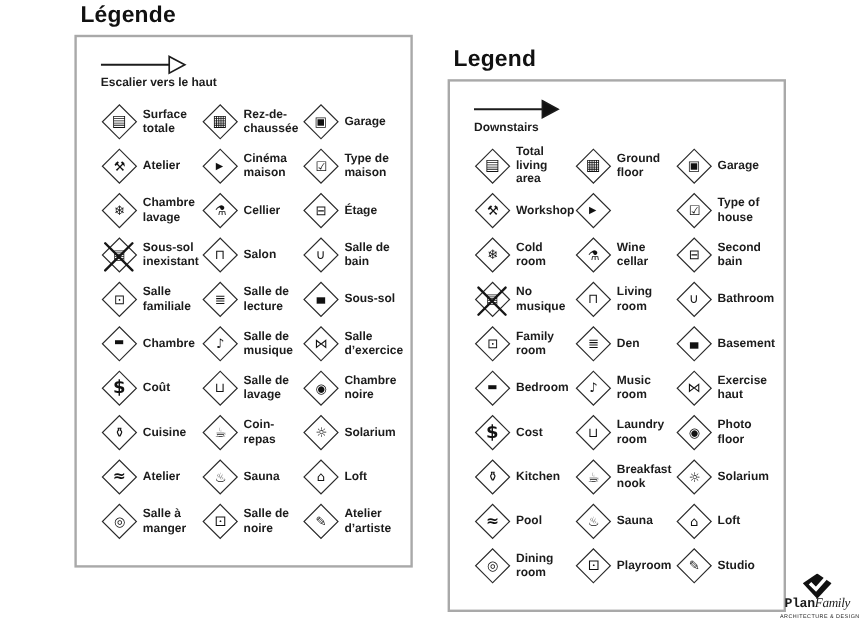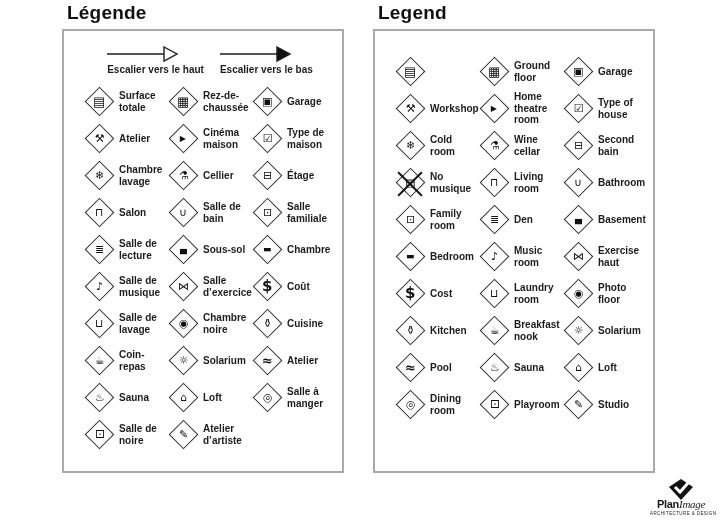--- a/index.html
+++ b/index.html
@@ -2,30 +2,30 @@
 <html><head>
 <meta charset="utf-8">
 <style>
   html,body { margin:0; padding:0; background:#fff; }
   .canvas {
     position:relative; width:720px; height:523px; background:#ffffff;
     font-family:"Liberation Sans", sans-serif; color:#1a1a1a; overflow:hidden;
   }
   .panel-sec { position:absolute; top:2px; width:282px; }
   .sec-fr { left:62px; }
-  .sec-en { left:373px; }
+  .sec-en { left:373px;margin-top:37px; }
   .panel-title {
     font-size:19px; font-weight:bold; margin:0 0 5px 5px; letter-spacing:0.2px; color:#111;
   }
   .panel {
     box-sizing:border-box; width:282px; height:444px;
     border:2px solid #a9a9a9; background:#fff; padding:14px 6px 0 20px;
   }
   
-  .arrows { display:flex; gap:16px; margin-bottom:8px;justify-content:center; }
+  .arrows { display:flex; gap:28px; margin-bottom:8px; }
   .arrow-group { display:flex; flex-direction:column; gap:1px; }
   .arrow-group svg { display:block; }
   .arrow-label { font-size:10px; font-weight:bold; color:#1c1c1c; white-space:nowrap; }
   
   .grid { display:grid; grid-template-columns:repeat(3, 1fr); }
   .cell { display:flex; align-items:center; gap:5px; height:37px; }
   .dia-wrap { position:relative; flex:none; width:30px; height:30px; display:grid; place-items:center; }
   .dia {
     width:19px; height:19px; border:1.5px solid #2b2b2b; background:#fff;
     transform:rotate(45deg); display:grid; place-items:center;
@@ -45,47 +45,40 @@
   [data-name="home-theatre-icon"] .glyph { font-size:8px; }
   [data-name="basement-icon"] .glyph,
   [data-name="bedroom-icon"] .glyph { font-size:9px; }
   [data-name="total-living-area-icon"] .glyph,
   [data-name="ground-floor-icon"] .glyph { font-size:13px; }
   [data-name="pool-icon"] .glyph { font-size:13px; font-weight:bold; }
   
   .logo { position:absolute; right:8px; bottom:7px; width:62px; text-align:center; }
   .logo-mark { display:block; margin:0 auto -2px auto; }
   .logo-text { font-size:11px; line-height:1; white-space:nowrap; }
-  .logo-plan { font-weight:bold; letter-spacing:-0.3px; }
+  .logo-plan { font-weight:bold; letter-spacing:-0.3px;font-family:Liberation Mono, monospace; }
   .logo-image { font-style:italic; font-family:"Liberation Serif", serif; letter-spacing:-0.3px; }
   .logo-tagline { font-size:4.5px; letter-spacing:0.4px; color:#222; margin-top:1px; white-space:nowrap; }
 </style>
 </head>
 <body>
 
 <div class="canvas" data-name="legend-sheet">
 
   <section class="panel-sec sec-fr" data-name="legend-section-french">
     <h1 class="panel-title" data-name="page-title-french">Légende</h1>
     <div class="panel" data-name="legend-panel-french">
       <div class="arrows" data-name="stair-arrows">
           <div class="arrow-group" data-name="up-arrow-group">
             <svg width="72" height="18" data-name="up-arrow-icon">
               <line x1="0" y1="9" x2="57" y2="9" stroke="#1c1c1c" stroke-width="1.6"></line>
               <polygon points="57,2 70,9 57,16" stroke="#1c1c1c" stroke-width="1.4" fill="#fff"></polygon>
             </svg>
             <span class="arrow-label" data-name="arrow-label">Escalier vers le haut</span>
           </div>
-          <div class="arrow-group" data-name="down-arrow-group">
-            <svg width="72" height="18" data-name="down-arrow-icon">
-              <line x1="0" y1="9" x2="57" y2="9" stroke="#1c1c1c" stroke-width="1.6"></line>
-              <polygon points="57,2 70,9 57,16" stroke="#1c1c1c" stroke-width="1.4" fill="#111"></polygon>
-            </svg>
-            <span class="arrow-label" data-name="arrow-label">Escalier vers le bas</span>
-          </div>
         </div>
       <div class="grid" data-name="legend-items-grid">
           <div class="cell" data-name="legend-item-total-living-area">
             <span class="dia-wrap" data-name="total-living-area-icon">
               <span class="dia" data-name="diamond-outline">
                 <span class="glyph" data-name="icon-glyph">▤</span>
               </span>
             </span>
             <span class="item-label" data-name="legend-item-label">Surface totale</span>
           </div>
@@ -145,20 +138,29 @@
             </span>
             <span class="item-label" data-name="legend-item-label">Cellier</span>
           </div>
           <div class="cell" data-name="legend-item-second-floor">
             <span class="dia-wrap" data-name="second-floor-icon">
               <span class="dia" data-name="diamond-outline">
                 <span class="glyph" data-name="icon-glyph">⊟</span>
               </span>
             </span>
             <span class="item-label" data-name="legend-item-label">Étage</span>
+          </div>
+          <div class="cell" data-name="legend-item-no-basement">
+            <span class="dia-wrap" data-name="no-basement-icon">
+              <span class="dia" data-name="diamond-outline">
+                <span class="glyph" data-name="icon-glyph">▤</span>
+              </span>
+              <span class="cross" data-name="crossed-out-x-icon" style="position: absolute; inset: 0px;"></span>
+            </span>
+            <span class="item-label" data-name="legend-item-label">Sous-sol inexistant</span>
           </div>
           <div class="cell" data-name="legend-item-living-room">
             <span class="dia-wrap" data-name="living-room-icon">
               <span class="dia" data-name="diamond-outline">
                 <span class="glyph" data-name="icon-glyph">⊓</span>
               </span>
             </span>
             <span class="item-label" data-name="legend-item-label">Salon</span>
           </div>
           <div class="cell" data-name="legend-item-bathroom">
@@ -314,28 +316,36 @@
             <span class="item-label" data-name="legend-item-label">Atelier d’artiste</span>
           </div>
         </div>
     </div>
   </section>
 
   <section class="panel-sec sec-en" data-name="legend-section-english">
     <h1 class="panel-title" data-name="page-title-english">Legend</h1>
     <div class="panel" data-name="legend-panel-english">
       <div class="arrows" data-name="stair-arrows">
+          <div class="arrow-group" data-name="down-arrow-group">
+            <svg width="72" height="18" data-name="down-arrow-icon">
+              <line x1="0" y1="9" x2="57" y2="9" stroke="#1c1c1c" stroke-width="1.6"></line>
+              <polygon points="57,2 70,9 57,16" stroke="#1c1c1c" stroke-width="1.4" fill="#111"></polygon>
+            </svg>
+            <span class="arrow-label" data-name="arrow-label">Downstairs</span>
+          </div>
         </div>
       <div class="grid" data-name="legend-items-grid">
           <div class="cell" data-name="legend-item-total-living-area">
             <span class="dia-wrap" data-name="total-living-area-icon">
               <span class="dia" data-name="diamond-outline">
                 <span class="glyph" data-name="icon-glyph">▤</span>
               </span>
             </span>
+            <span class="item-label" data-name="legend-item-label">Total living area</span>
           </div>
           <div class="cell" data-name="legend-item-ground-floor">
             <span class="dia-wrap" data-name="ground-floor-icon">
               <span class="dia" data-name="diamond-outline">
                 <span class="glyph" data-name="icon-glyph">▦</span>
               </span>
             </span>
             <span class="item-label" data-name="legend-item-label">Ground floor</span>
           </div>
           <div class="cell" data-name="legend-item-garage">
@@ -353,21 +363,20 @@
               </span>
             </span>
             <span class="item-label" data-name="legend-item-label">Workshop</span>
           </div>
           <div class="cell" data-name="legend-item-home-theatre">
             <span class="dia-wrap" data-name="home-theatre-icon">
               <span class="dia" data-name="diamond-outline">
                 <span class="glyph" data-name="icon-glyph">▶</span>
               </span>
             </span>
-            <span class="item-label" data-name="legend-item-label">Home theatre room</span>
           </div>
           <div class="cell" data-name="legend-item-type-of-house">
             <span class="dia-wrap" data-name="type-of-house-icon">
               <span class="dia" data-name="diamond-outline">
                 <span class="glyph" data-name="icon-glyph">☑</span>
               </span>
             </span>
             <span class="item-label" data-name="legend-item-label">Type of house</span>
           </div>
           <div class="cell" data-name="legend-item-cold-room">
@@ -565,17 +574,17 @@
           </div>
         </div>
     </div>
   </section>
 
   <div class="logo" data-name="planimage-logo">
     <svg class="logo-mark" data-name="planimage-logo-mark-icon" width="24" height="22" viewBox="0 0 24 22">
       <polygon points="12,0 24,8 12,21 0,8" fill="#111"></polygon>
       <polyline points="6,8 11,13 19,4" fill="none" stroke="#fff" stroke-width="3"></polyline>
     </svg>
-    <div class="logo-text" data-name="planimage-logo-text"><span class="logo-plan" data-name="logo-word-plan">Plan</span><span class="logo-image" data-name="logo-word-image">Image</span></div>
+    <div class="logo-text" data-name="planimage-logo-text"><span class="logo-plan" data-name="logo-word-plan">Plan</span><span class="logo-image" data-name="logo-word-image">Family</span></div>
     <div class="logo-tagline" data-name="logo-tagline">ARCHITECTURE &amp; DESIGN</div>
   </div>
 
 </div>
 
 </body></html>

